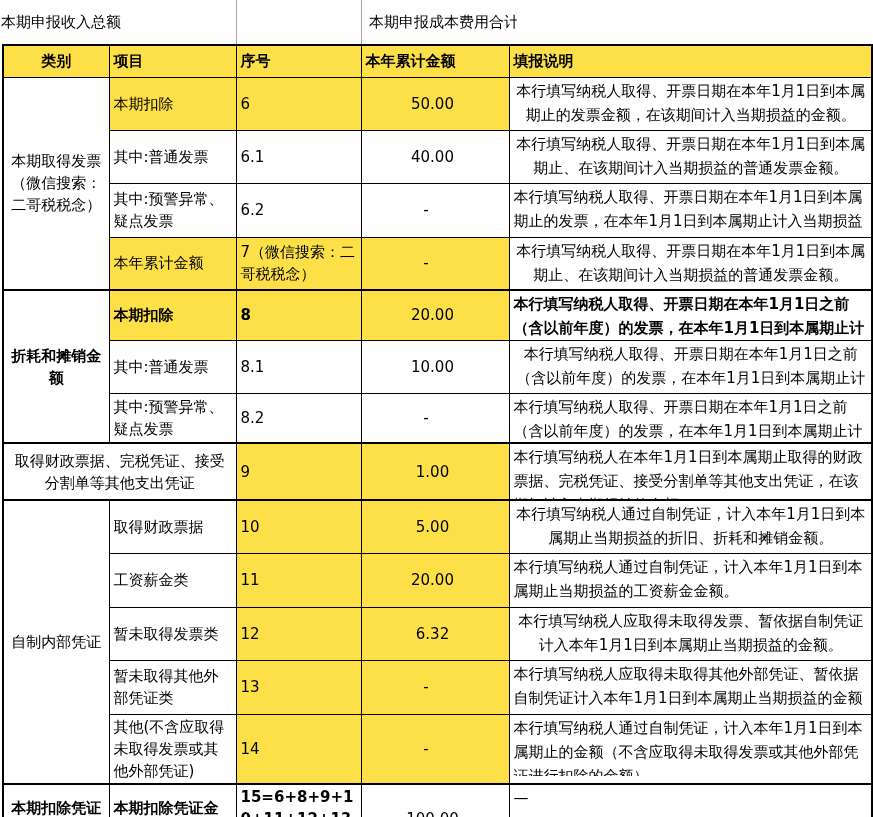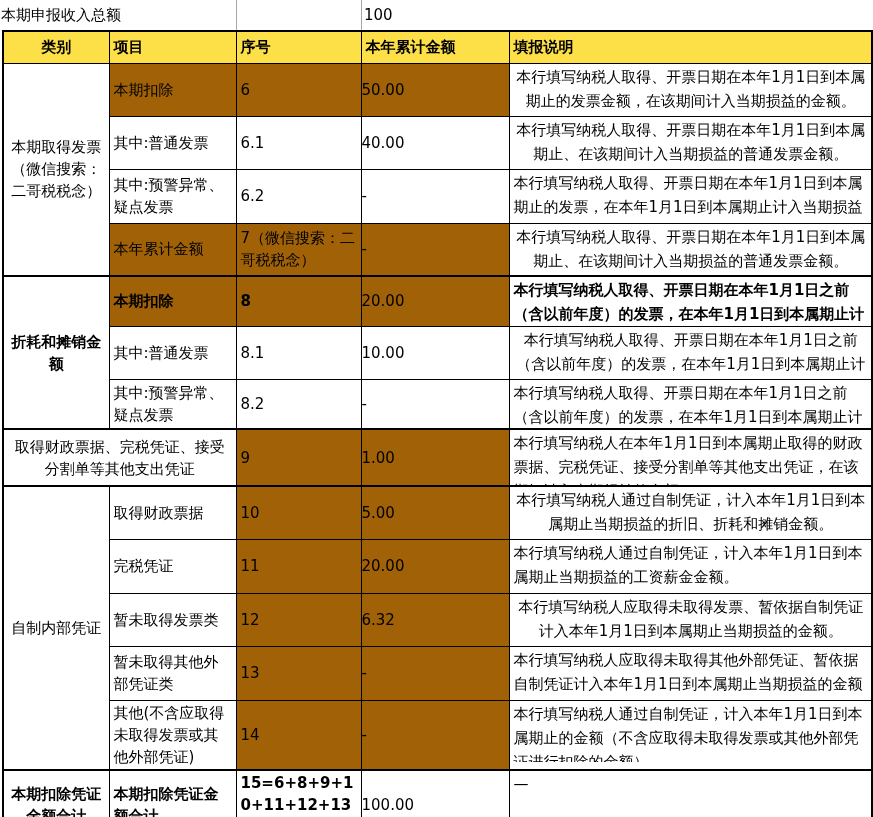--- a/index.html
+++ b/index.html
@@ -5,21 +5,21 @@
   html,body{margin:0;padding:0;background:#ffffff;}
   .sheet{
     position:relative;
     width:873px;height:817px;
     font-family:"DejaVu Sans",sans-serif;
     font-size:15px;color:#000;
     background:#fff;
     overflow:hidden;
   }
   
-  .topbar{display:flex;height:30px;align-items:center;}
+  .topbar{display:flex;height:44px;align-items:center;}
   .topbar .tcell{height:100%;display:flex;align-items:center;overflow:hidden;}
   .tcell.a{width:235px;border-right:1px solid #a6a6a6;padding-left:1px;}
   .tcell.b{width:124px;border-right:1px solid #a6a6a6;}
   .tcell.c{width:148px;padding-left:7px;}
   .tcell.c span{white-space:nowrap;}
   .tcell.d{flex:1;padding-left:2px;}
   
   table{
     border-collapse:collapse;
     table-layout:fixed;
@@ -29,26 +29,26 @@
   }
   td,th{
     border:1px solid #000;
     padding:0;
     vertical-align:middle;
     overflow:hidden;
     font-weight:normal;
     text-align:left;
   }
   tr.thick td, tr.thick th{border-top:2px solid #000;}
-  .yellow{background:#a16207;}
+  .yellow{background:#fde047;}
   .bold{font-weight:bold;}
   .center{text-align:center;}
   th{background:#fde047;font-weight:bold;}
   .pad{padding:1px 4px;line-height:22px;}
-  .amount{text-align:left;padding-right:5px;margin-left:8px;}
+  .amount{text-align:center;padding-right:5px;margin-left:8px;}
   .amount.dash{padding-right:18px;}
   .note{
     line-height:24px;
     padding:1px 3px 0 4px;
     overflow:hidden;
     vertical-align:top;
   }
   td.notecell{vertical-align:top;}
   .brkall{word-break:break-all;}
   
@@ -65,22 +65,22 @@
 </head>
 <body>
 
 <div class="sheet">
 
   <div class="topbar">
     <div class="tcell a">
         <span>本期申报收入总额</span>
       </div>
     <div class="tcell b"></div>
-    <div class="tcell d">
-        <span>100</span>
+    <div class="tcell c">
+        <span>本期申报成本费用合计</span>
       </div>
   </div>
 
   <table>
     <colgroup>
       <col style="width:106px">
         <col style="width:127px">
         <col style="width:125px">
         <col style="width:148px">
         <col style="width:363px">
@@ -167,21 +167,21 @@
     <tr class="h53 thick">
       <td class="center pad" rowspan="5">自制内部凭证</td>
       <td class="pad">取得财政票据</td>
       <td class="yellow pad">10</td>
       <td class="yellow amount">5.00</td>
       <td class="notecell">
             <div class="note">本行填写纳税人通过自制凭证，计入本年1月1日到本属期止当期损益的折旧、折耗和摊销金额。</div>
           </td>
     </tr>
     <tr class="h54">
-      <td class="pad">完税凭证</td>
+      <td class="pad">工资薪金类</td>
       <td class="yellow pad">11</td>
       <td class="yellow amount">20.00</td>
       <td class="notecell">
             <div class="note">本行填写纳税人通过自制凭证，计入本年1月1日到本属期止当期损益的工资薪金金额。</div>
           </td>
     </tr>
     <tr class="h53">
       <td class="pad">暂未取得发票类</td>
       <td class="yellow pad">12</td>
       <td class="yellow amount">6.32</td>

